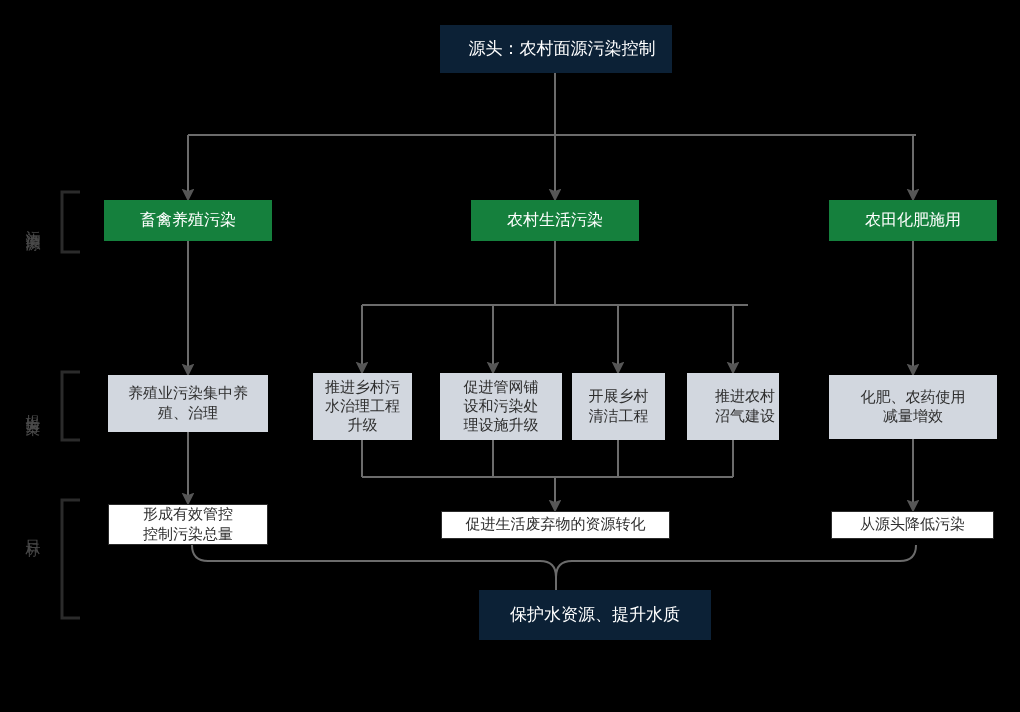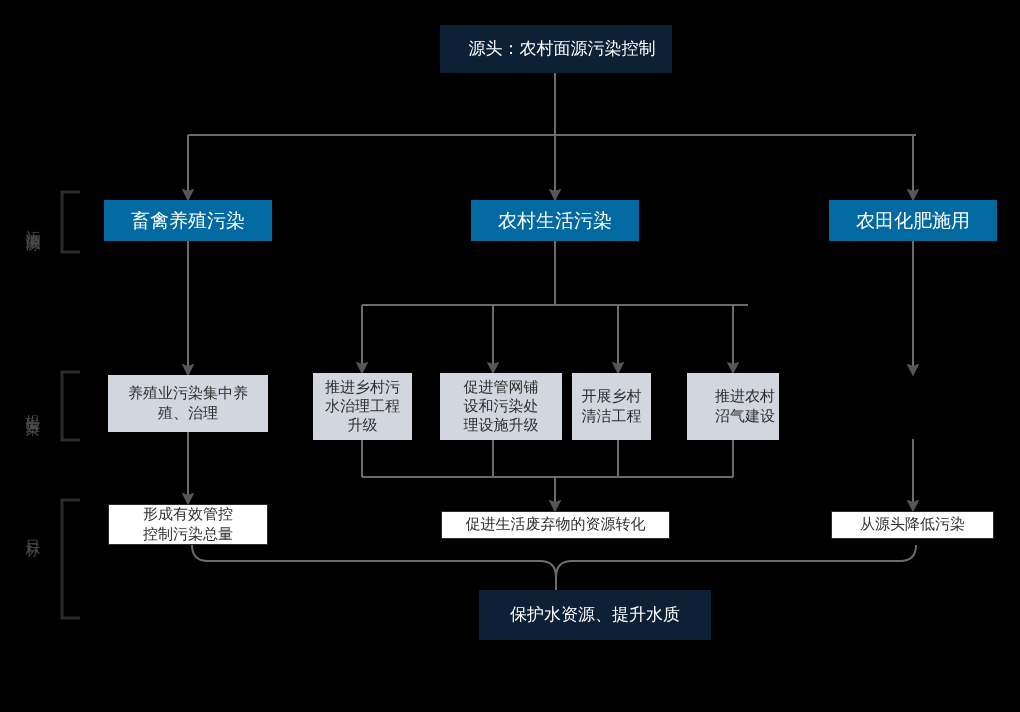--- a/index.html
+++ b/index.html
@@ -41,23 +41,23 @@
     background: #0c2136;
     color: #ffffff;
     font-size: 17px;
   }
   .node-goal-final {
     background: #0c2136;
     color: #ffffff;
     font-size: 17px;
   }
   .node-source {
-    background: #0369a1;
+    background: #15803d;
     color: #ffffff;
-    font-size: 19px;
+    font-size: 16px;
   }
   .node-plan {
     background: #d2d7df;
     color: #2e2e2e;
     font-size: 15px;
   }
   .node-goal {
     background: #ffffff;
     color: #2e2e2e;
     font-size: 15px;
@@ -161,28 +161,32 @@
   <div class="node node-plan" style="left:313px; top:373px; width:99px; height:67px;">
     <span>推进乡村污
 水治理工程
 升级</span>
   </div>
   <div class="node node-plan" style="left:440px; top:373px; width:122px; height:67px;">
     <span>促进管网铺
 设和污染处
 理设施升级</span>
   </div>
-  <div class="node node-plan" style="left:572px; top:373px; width:79px; height:67px;">
+  <div class="node node-plan" style="left:572px; top:373px; width:93px; height:67px;">
     <span>开展乡村
 清洁工程</span>
   </div>
   <div class="node node-plan" style="left:687px; top:373px; width:92px; height:67px;padding-left:24px;">
     <span>推进农村
 沼气建设</span>
   </div>
+  <div class="node node-plan" style="left:829px; top:375px; width:168px; height:64px;">
+    <span>化肥、农药使用
+减量增效</span>
+  </div>
 
   <div class="node node-goal" style="left:108px; top:504px; width:160px; height:41px;">
     <span>形成有效管控
 控制污染总量</span>
   </div>
   <div class="node node-goal" style="left:441px; top:511px; width:229px; height:28px;">
     <span>促进生活废弃物的资源转化</span>
   </div>
   <div class="node node-goal" style="left:831px; top:511px; width:163px; height:28px;">
     <span>从源头降低污染</span>

